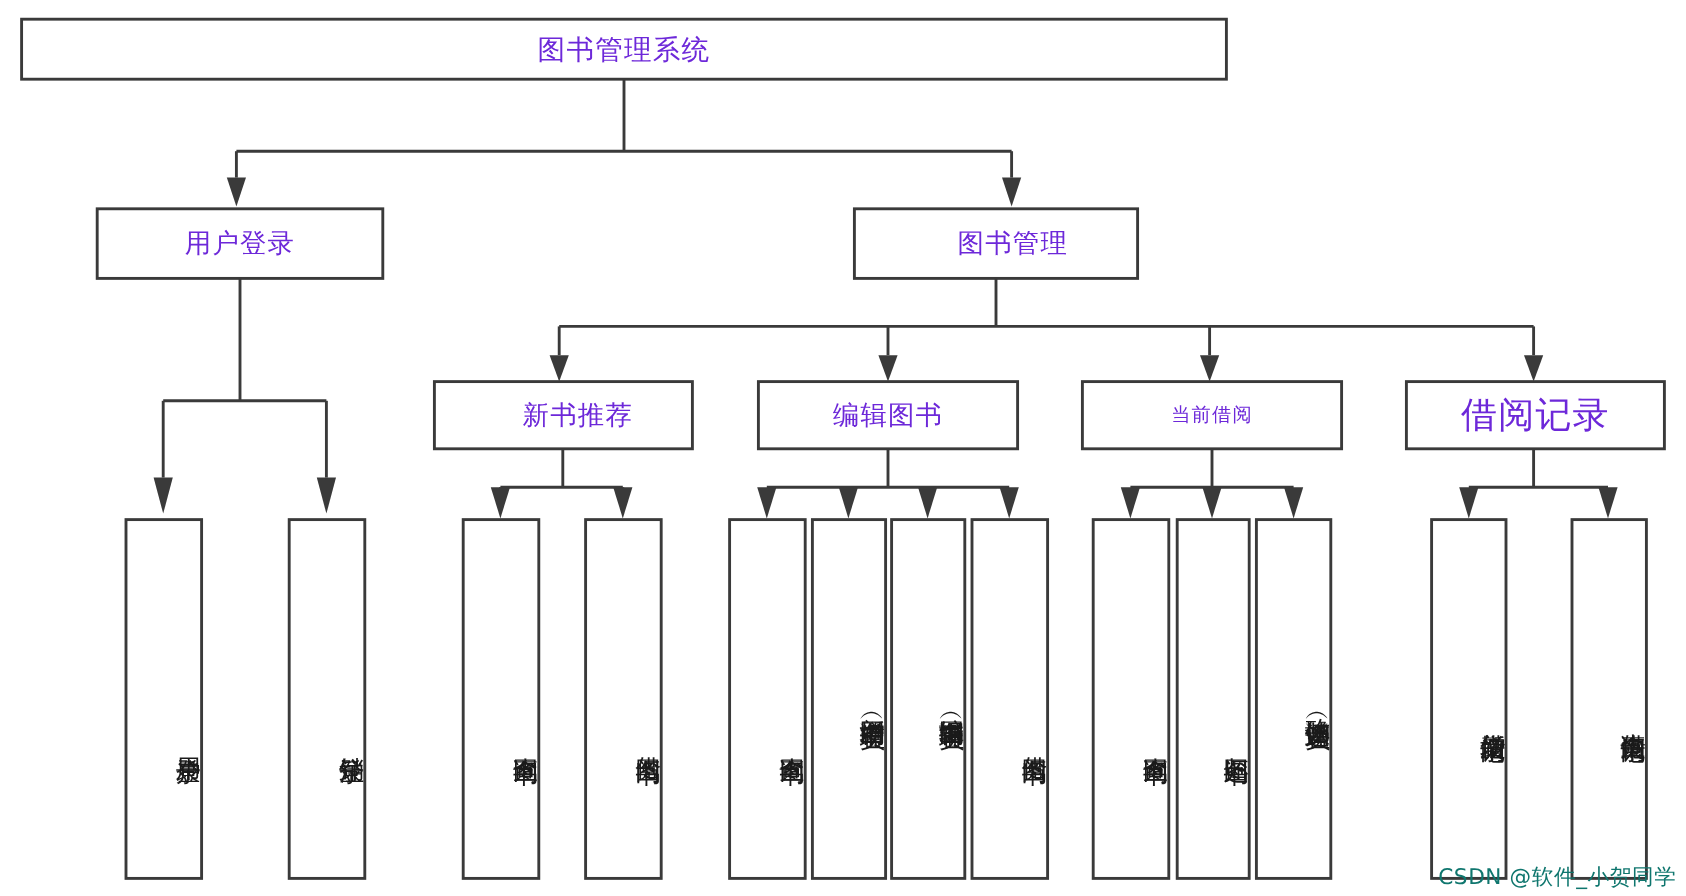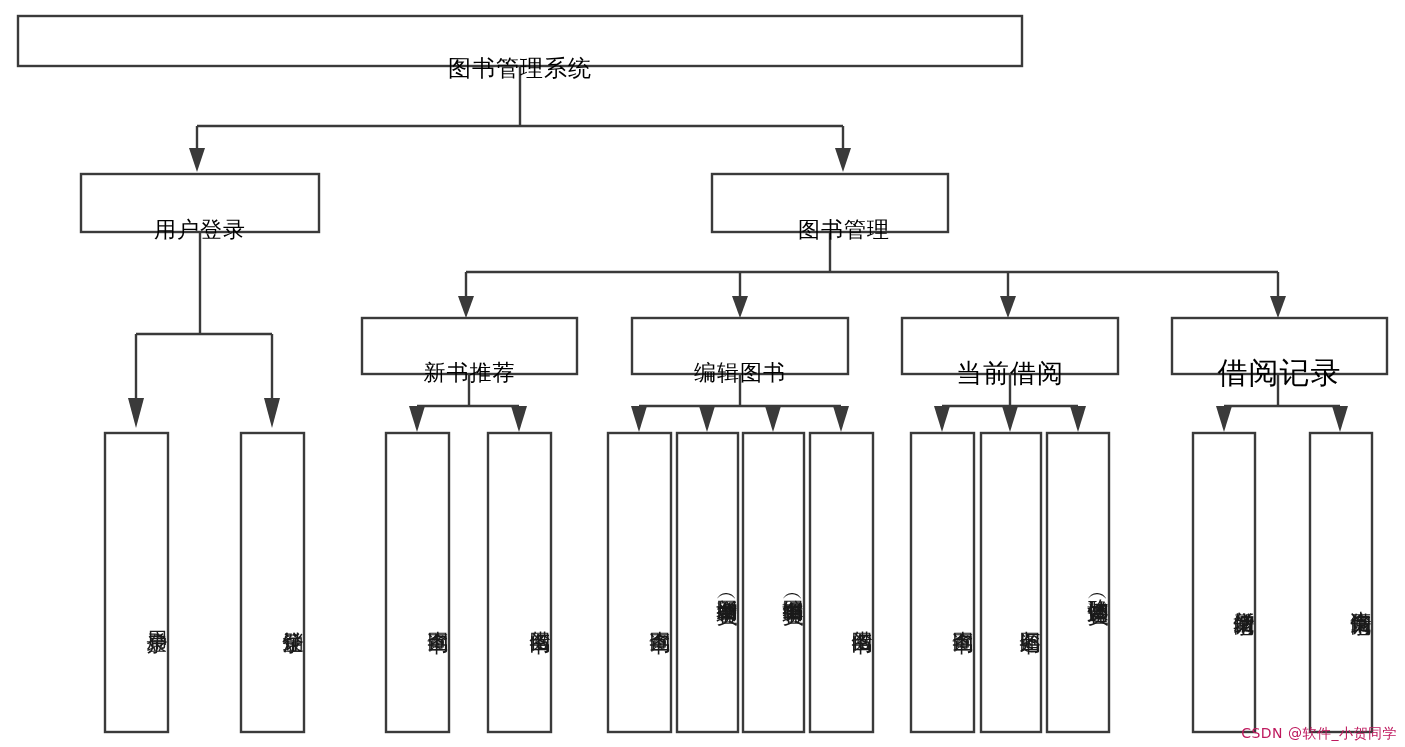--- a/index.html
+++ b/index.html
@@ -53,32 +53,31 @@
     color: #1a1a1a;
     letter-spacing: 1px;
     pointer-events: none;
   }
   .hlabel-wrap {
     position: absolute;
     display: flex;
     align-items: center;
     justify-content: center;
     font-family: "DejaVu Sans", "Liberation Sans", sans-serif;
-    color: #000000;
+    color: #6d28d9;
     letter-spacing: 1px;
     pointer-events: none;
-    margin-top: 27px;
   }
   #watermark {
     position: absolute;
     right: 8px;
     bottom: 4px;
     font-family: "DejaVu Sans", "Liberation Sans", sans-serif;
-    font-size: 14px;
-    color: #be185d;
+    font-size: 18px;
+    color: #0f766e;
     letter-spacing: 0.5px;
     user-select: none;
   }
 </style>
 </head>
 <body>
 
 <div id="diagram-root">
 
   <svg class="diagram-svg" viewBox="0 0 1405 747" xmlns="http://www.w3.org/2000/svg">
@@ -175,23 +174,23 @@
     <rect class="node-box" x="1193" y="433" width="62" height="299"></rect>
     <rect class="node-box" x="1310" y="433" width="62" height="299"></rect>
 
   </svg>
 
   <div class="hlabel-wrap" style="left:18px; top:16px; width:1004px; height:50px; font-size:23px;">图书管理系统</div>
 
   <div class="hlabel-wrap" style="left:81px; top:174px; width:238px; height:58px; font-size:22px;">用户登录</div>
   <div class="hlabel-wrap" style="left:712px; top:174px; width:264px; height:58px; font-size:22px;">图书管理</div>
 
-  <div class="hlabel-wrap" style="left:362px; top:318px; width:215px; height:56px; font-size:22px;">新书推荐</div>
+  <div class="hlabel-wrap" style="left:374px; top:318px; width:215px; height:56px; font-size:22px;">新书推荐</div>
   <div class="hlabel-wrap" style="left:632px; top:318px; width:216px; height:56px; font-size:22px;">编辑图书</div>
-  <div class="hlabel-wrap" style="left:902px; top:318px; width:216px; height:56px; font-size:26px;">当前借阅</div>
+  <div class="hlabel-wrap" style="left:902px; top:318px; width:216px; height:56px; font-size:16px;">当前借阅</div>
   <div class="hlabel-wrap" style="left:1172px; top:318px; width:215px; height:56px; font-size:30px;">借阅记录</div>
 
   <div class="vlabel-wrap" style="left:105px; top:500px; width:63px; height:232px;">用户登录</div>
   <div class="vlabel-wrap" style="left:241px; top:500px; width:63px; height:232px;">注销登录</div>
 
   <div class="vlabel-wrap" style="left:386px; top:500px; width:63px; height:232px;">查询图书</div>
   <div class="vlabel-wrap" style="left:488px; top:500px; width:63px; height:232px;">借阅图书</div>
 
   <div class="vlabel-wrap" style="left:608px; top:500px; width:63px; height:232px;">查询图书</div>
   <div class="vlabel-wrap" style="left:677px; top:440px; width:61px; height:292px;">新增图书（管理员）</div>

